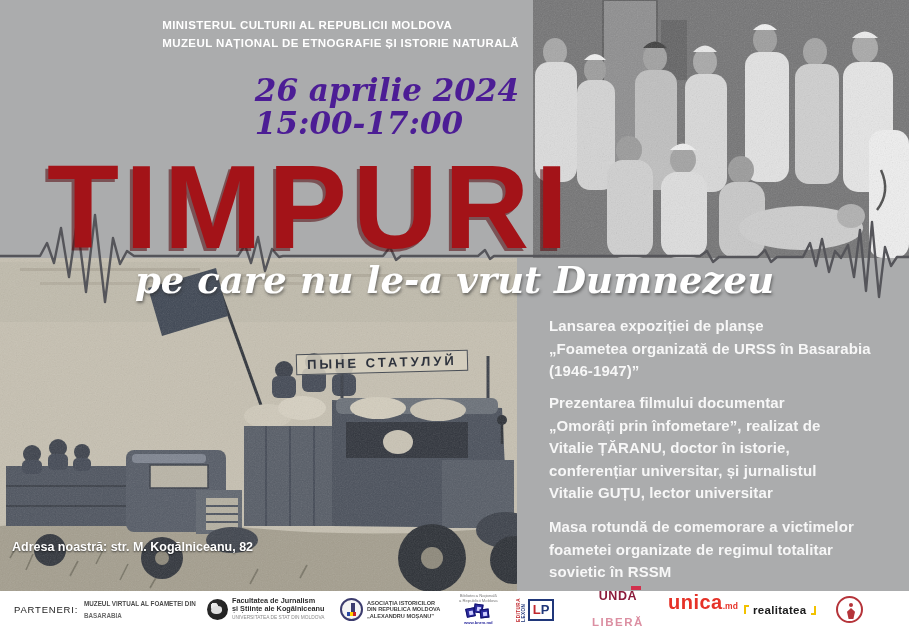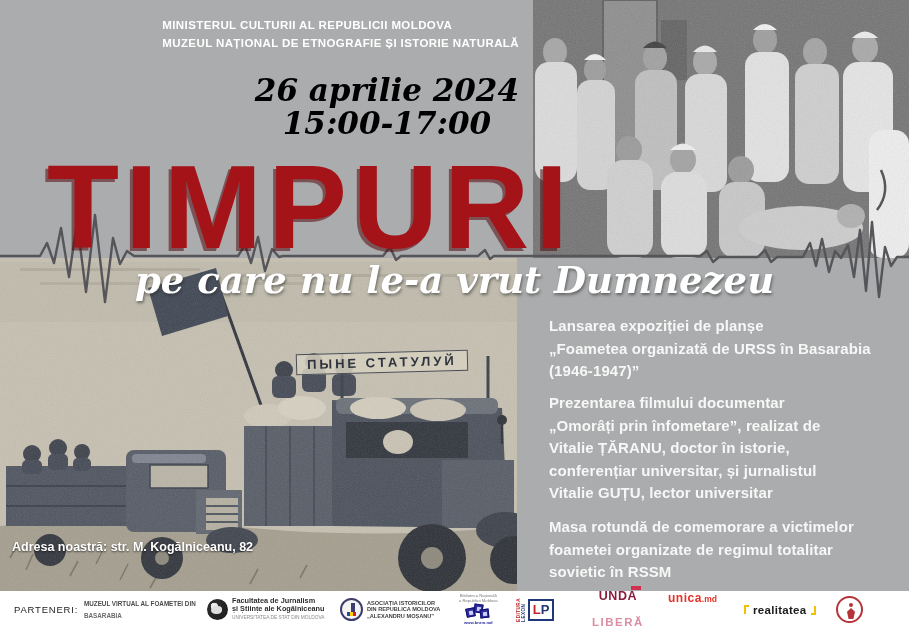--- a/index.html
+++ b/index.html
@@ -4,23 +4,23 @@
 <style>
   html,body{margin:0;padding:0;background:#444;}
   .poster{position:relative;width:909px;height:628px;overflow:hidden;background:#abacad;
           font-family:"Liberation Sans",sans-serif;}
 
   
   .hdr{position:absolute;top:17px;right:390px;z-index:3;
        color:#fff;font-weight:bold;font-size:11.5px;line-height:17.5px;letter-spacing:.4px;}
 
   
-  .datetime{position:absolute;top:74px;right:390px;text-align:center;z-index:3;
+  .datetime{position:absolute;top:74px;right:390px;text-align:left;z-index:3;
             font-family:"DejaVu Serif",serif;font-style:italic;font-weight:bold;
-            color:#000000;font-size:31px;line-height:33px;}
+            color:#4c1d95;font-size:31px;line-height:33px;}
 
   
   .title{position:absolute;top:148px;left:17px;width:100%;text-align:left;z-index:6;
          padding-left:30px;box-sizing:border-box;line-height:1;
          font-size:118px;font-weight:bold;letter-spacing:6px;color:#a31318;
          text-shadow:-3px 3px 0 rgba(84,10,13,.55);}
   .subtitle{position:absolute;top:258px;left:0;width:100%;text-align:center;z-index:7;
             box-sizing:border-box;
             font-family:"DejaVu Serif",serif;font-style:italic;font-weight:bold;
             font-size:37px;color:#fff;text-shadow:1px 2px 3px rgba(40,40,40,.55);}
@@ -84,21 +84,21 @@
   .lp-box{width:26px;height:22px;border:2px solid #20377a;background:#fff;display:flex;
           align-items:center;justify-content:center;font-size:13px;font-weight:bold;line-height:1;}
   .lp-box .l{color:#c0272d;} .lp-box .p{color:#20377a;}
 
   .lg-unda{left:592px;flex-direction:column;align-items:center;justify-content:center;gap:16px;}
   .unda-top{position:relative;font-size:12.5px;font-weight:bold;color:#8c1d3c;letter-spacing:.5px;line-height:11px;}
   .unda-tag{position:absolute;right:-4px;top:-5px;width:10px;height:4px;background:#d2304d;}
   .unda-bottom{font-size:11.5px;font-weight:bold;color:#dc8fa2;letter-spacing:1.5px;line-height:11px;margin-top:-1px;}
 
   .lg-unica{left:668px;align-items:baseline;gap:0;}
-  .unica-main{font-size:12px;font-weight:bold;color:#e63228;letter-spacing:.5px;}
+  .unica-main{font-size:20px;font-weight:bold;color:#e63228;letter-spacing:.5px;}
   .unica-md{font-size:8.5px;font-weight:bold;color:#e63228;text-align:center;}
 
   .lg-real{left:744px;gap:3px;}
   .rbr{width:6px;height:10px;flex:none;position:relative;}
   .rbr::before,.rbr::after{content:"";position:absolute;background:#f2c200;}
   .rbr.left::before{left:0;top:0;width:5px;height:2px;} .rbr.left::after{left:0;top:0;width:2px;height:9px;}
   .rbr.right::before{right:0;bottom:0;width:5px;height:2px;} .rbr.right::after{right:0;bottom:0;width:2px;height:9px;}
   .real-txt{font-size:11.5px;font-weight:bold;color:#1c1c1c;letter-spacing:.3px;}
 
   .lg-emblem{left:836px;}

